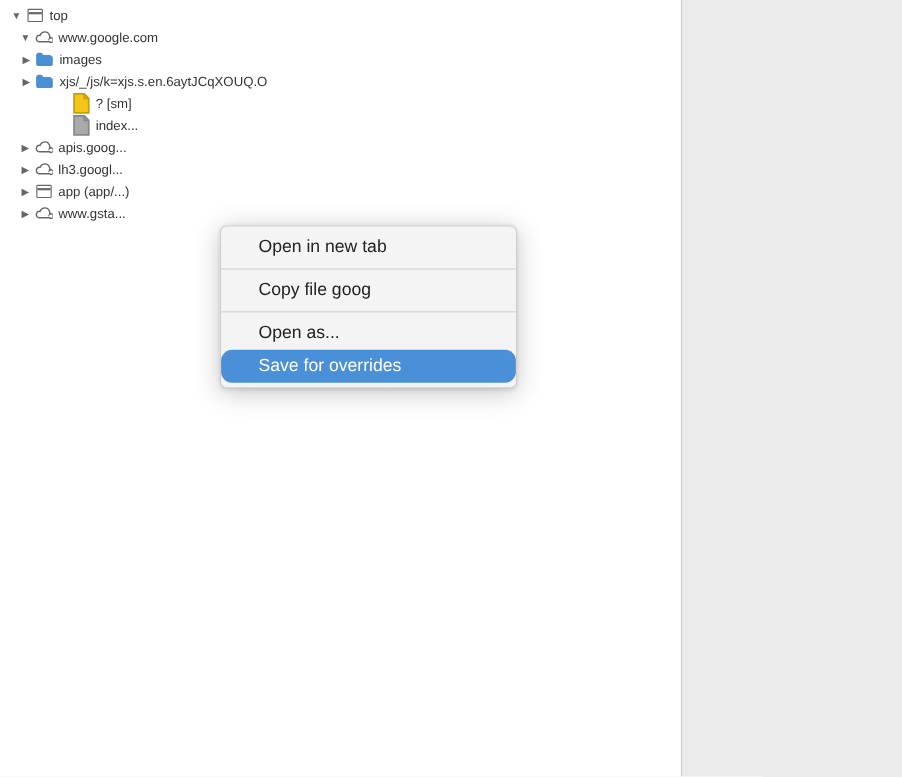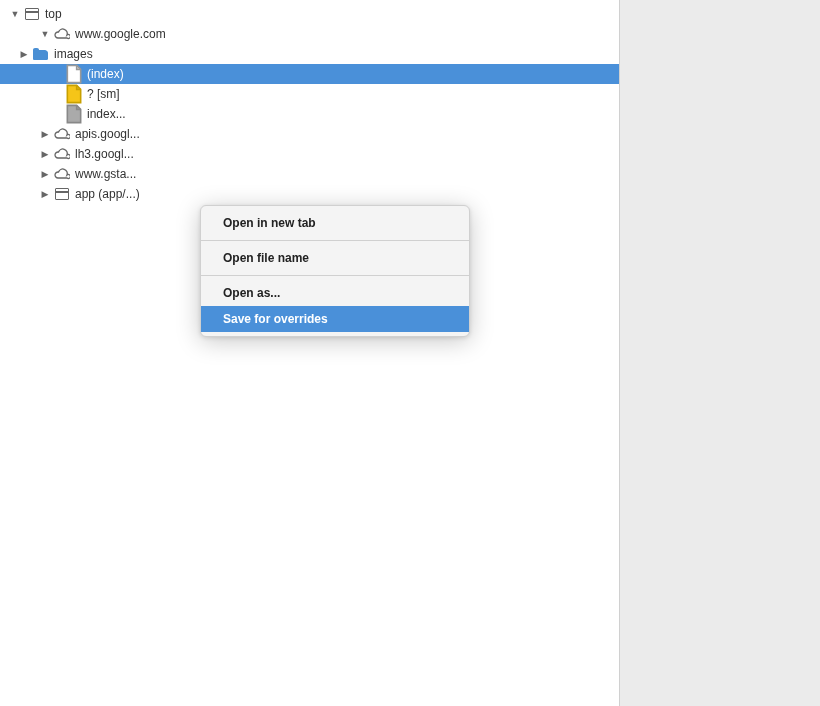--- a/index.html
+++ b/index.html
@@ -117,50 +117,50 @@
       border-radius: 2px 2px 0 0;
     }
 
     .label {
       font-size: 12px;
       overflow: hidden;
       text-overflow: ellipsis;
     }
 
     .indent-1 { padding-left: 8px; }
-    .indent-2 { padding-left: 38px; }
+    .indent-2 { padding-left: 16px; }
     .indent-3 { padding-left: 17px; }
     .indent-4 { padding-left: 50px; }
 
     
     .context-menu {
       position: absolute;
       top: 205px;
       left: 200px;
       width: 270px;
       background: #f4f4f4;
       border-radius: 6px;
       box-shadow: 0 4px 24px rgba(0,0,0,0.22), 0 1px 4px rgba(0,0,0,0.12);
       padding: 4px 0;
       z-index: 100;
       border: 1px solid #d0d0d0;
     }
 
     .menu-item {
-      padding: 6px 22px;
+      padding: 6px 34px;
       cursor: pointer;
       color: #222;
-      font-size: 12px;
+      font-size: 16px;
       display: block;
-      font-weight: bold;
     }
 
     .menu-item.active {
       background: #4a90d9;
       color: white;
+      border-radius: 10px;
     }
 
     .menu-separator {
       height: 1px;
       background: #d0d0d0;
       margin: 4px 0;
     }
   </style>
 </head>
 <body>
@@ -187,29 +187,29 @@
       <div class="tree-item indent-3">
         <span class="chevron right"></span>
         <span class="icon">
           <span class="icon-folder-blue" style="position: relative; display: inline-block; width: 16px; height: 14px;"><svg viewBox="0 0 16 13" xmlns="http://www.w3.org/2000/svg">
       <rect x="0" y="4" width="15" height="9" rx="1.5" fill="#4a8fd4"></rect>
       <rect x="0" y="2" width="6" height="4" rx="1.5" fill="#4a8fd4"></rect>
     </svg></span>
         </span>
         <span class="label">images</span>
       </div>
-      <div class="tree-item indent-4 selected">
-        <span class="chevron empty"></span>
-        <span class="icon">
-          <svg viewBox="0 0 12 15" xmlns="http://www.w3.org/2000/svg">
-      <path d="M1 1 L8 1 L11 4 L11 14 L1 14 Z" fill="white" stroke="#999" stroke-width="1.2"></path>
-      <path d="M8 1 L8 4 L11 4" fill="none" stroke="#999" stroke-width="1.2"></path>
-    </svg>
-        </span>
-        <span class="label">(index)</span>
+      <div class="tree-item indent-3">
+        <span class="chevron right"></span>
+        <span class="icon">
+          <span class="icon-folder-blue" style="position: relative; display: inline-block; width: 16px; height: 14px;"><svg viewBox="0 0 16 13" xmlns="http://www.w3.org/2000/svg">
+      <rect x="0" y="4" width="15" height="9" rx="1.5" fill="#4a8fd4"></rect>
+      <rect x="0" y="2" width="6" height="4" rx="1.5" fill="#4a8fd4"></rect>
+    </svg></span>
+        </span>
+        <span class="label">xjs/_/js/k=xjs.s.en.6aytJCqXOUQ.O</span>
       </div>
       <div class="tree-item indent-4">
         <span class="chevron empty"></span>
         <span class="icon">
           <svg viewBox="0 0 12 15" xmlns="http://www.w3.org/2000/svg">
       <path d="M1 1 L8 1 L11 4 L11 14 L1 14 Z" fill="#f5c518" stroke="#c8a000" stroke-width="1.2"></path>
       <path d="M8 1 L8 4 L11 4" fill="none" stroke="#c8a000" stroke-width="1.2"></path>
     </svg>
         </span>
         <span class="label">? [sm]</span>
@@ -224,52 +224,52 @@
         </span>
         <span class="label">index...</span>
       </div>
       <div class="tree-item indent-2">
         <span class="chevron right"></span>
         <span class="icon">
           <svg viewBox="0 0 16 12" fill="none" xmlns="http://www.w3.org/2000/svg">
       <path d="M13 10H4a3 3 0 1 1 .5-5.96A4 4 0 1 1 13 7a2 2 0 1 1 0 3z" fill="none" stroke="#666" stroke-width="1.3"></path>
     </svg>
         </span>
-        <span class="label">apis.googl...</span>
+        <span class="label">apis.goog...</span>
       </div>
       <div class="tree-item indent-2">
         <span class="chevron right"></span>
         <span class="icon">
           <svg viewBox="0 0 16 12" fill="none" xmlns="http://www.w3.org/2000/svg">
       <path d="M13 10H4a3 3 0 1 1 .5-5.96A4 4 0 1 1 13 7a2 2 0 1 1 0 3z" fill="none" stroke="#666" stroke-width="1.3"></path>
     </svg>
         </span>
         <span class="label">lh3.googl...</span>
       </div>
       <div class="tree-item indent-2">
         <span class="chevron right"></span>
         <span class="icon">
+          <span class="icon-window"></span>
+        </span>
+        <span class="label">app (app/...)</span>
+      </div>
+      <div class="tree-item indent-2">
+        <span class="chevron right"></span>
+        <span class="icon">
           <svg viewBox="0 0 16 12" fill="none" xmlns="http://www.w3.org/2000/svg">
       <path d="M13 10H4a3 3 0 1 1 .5-5.96A4 4 0 1 1 13 7a2 2 0 1 1 0 3z" fill="none" stroke="#666" stroke-width="1.3"></path>
     </svg>
         </span>
         <span class="label">www.gsta...</span>
-      </div>
-      <div class="tree-item indent-2">
-        <span class="chevron right"></span>
-        <span class="icon">
-          <span class="icon-window"></span>
-        </span>
-        <span class="label">app (app/...)</span>
       </div>
     </div>
 
   <div class="context-menu">
     <div class="menu-item">Open in new tab</div>
     <div class="menu-separator"></div>
-    <div class="menu-item">Open file name</div>
+    <div class="menu-item">Copy file goog</div>
     <div class="menu-separator"></div>
     <div class="menu-item">Open as...</div>
     <div class="menu-item active">Save for overrides</div>
   </div>
 </div>
 
 <div class="right-panel"></div>
 
 </body></html>

